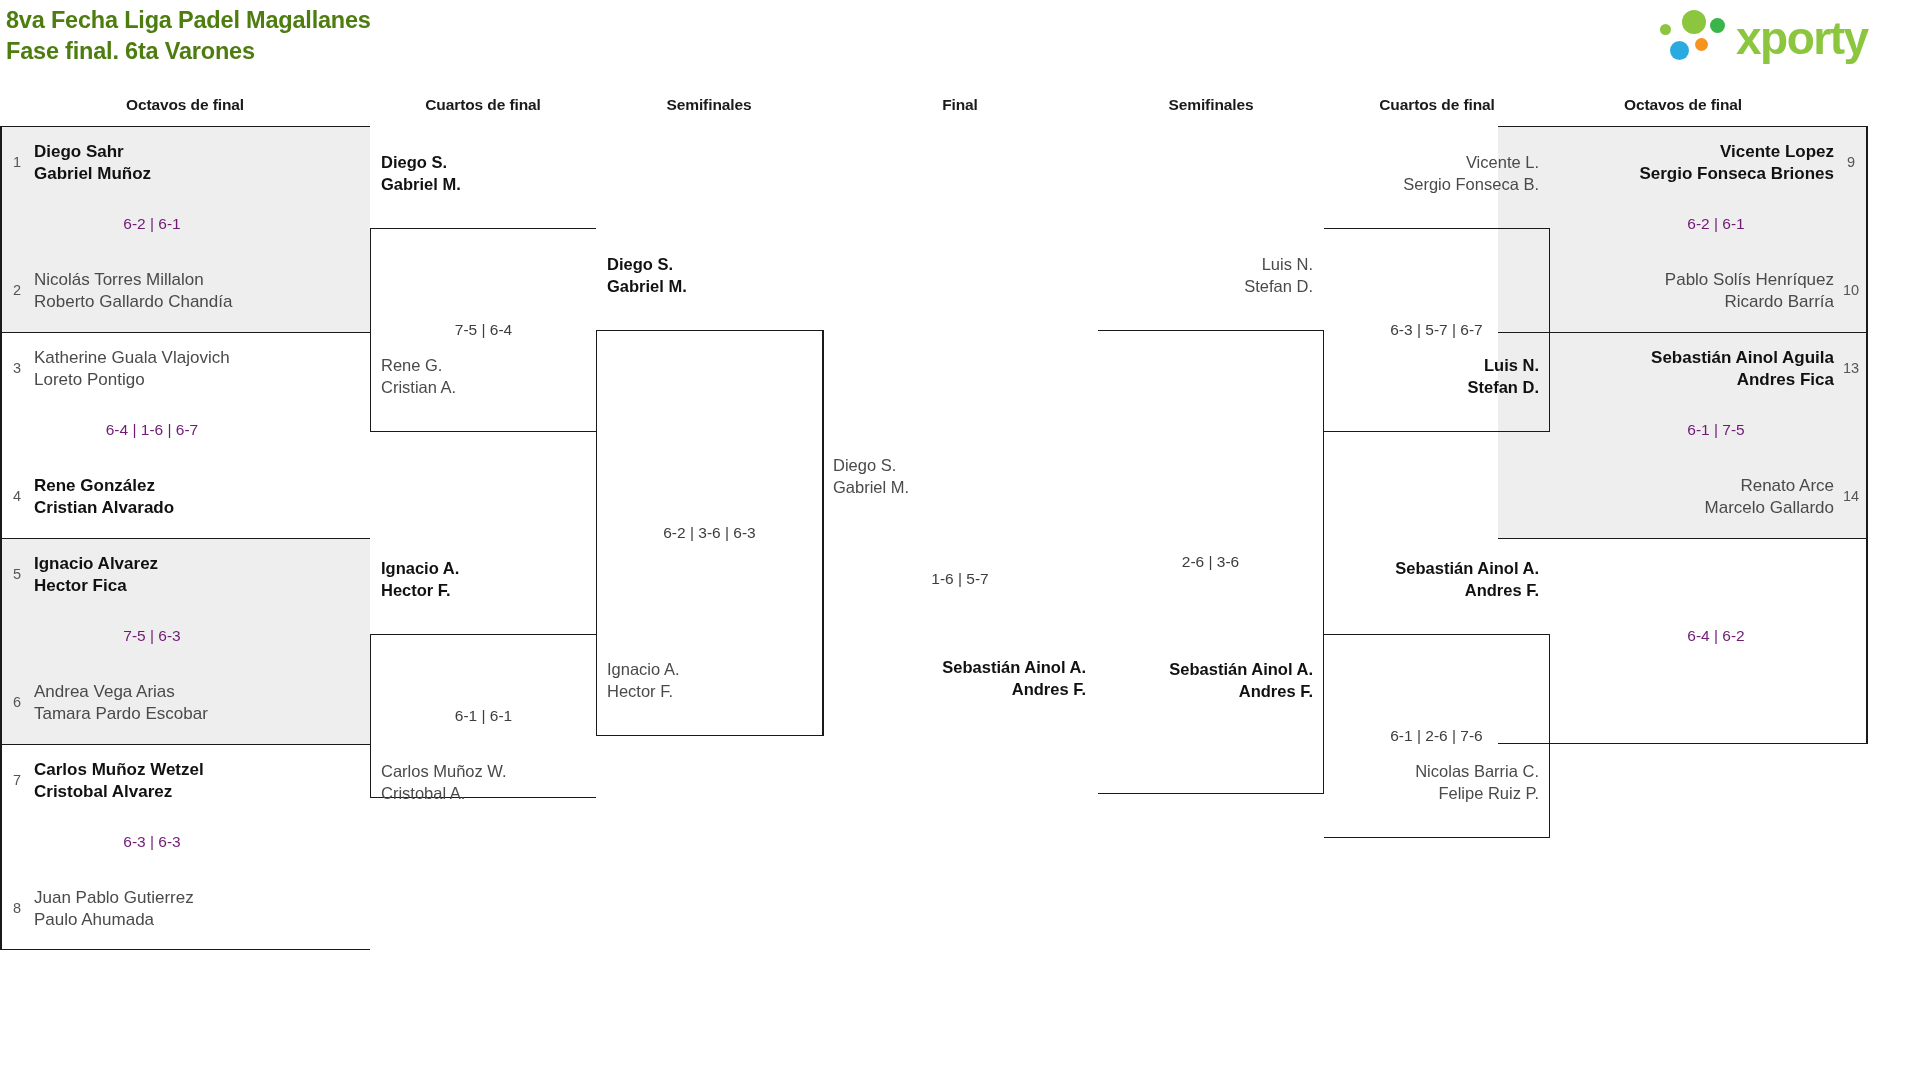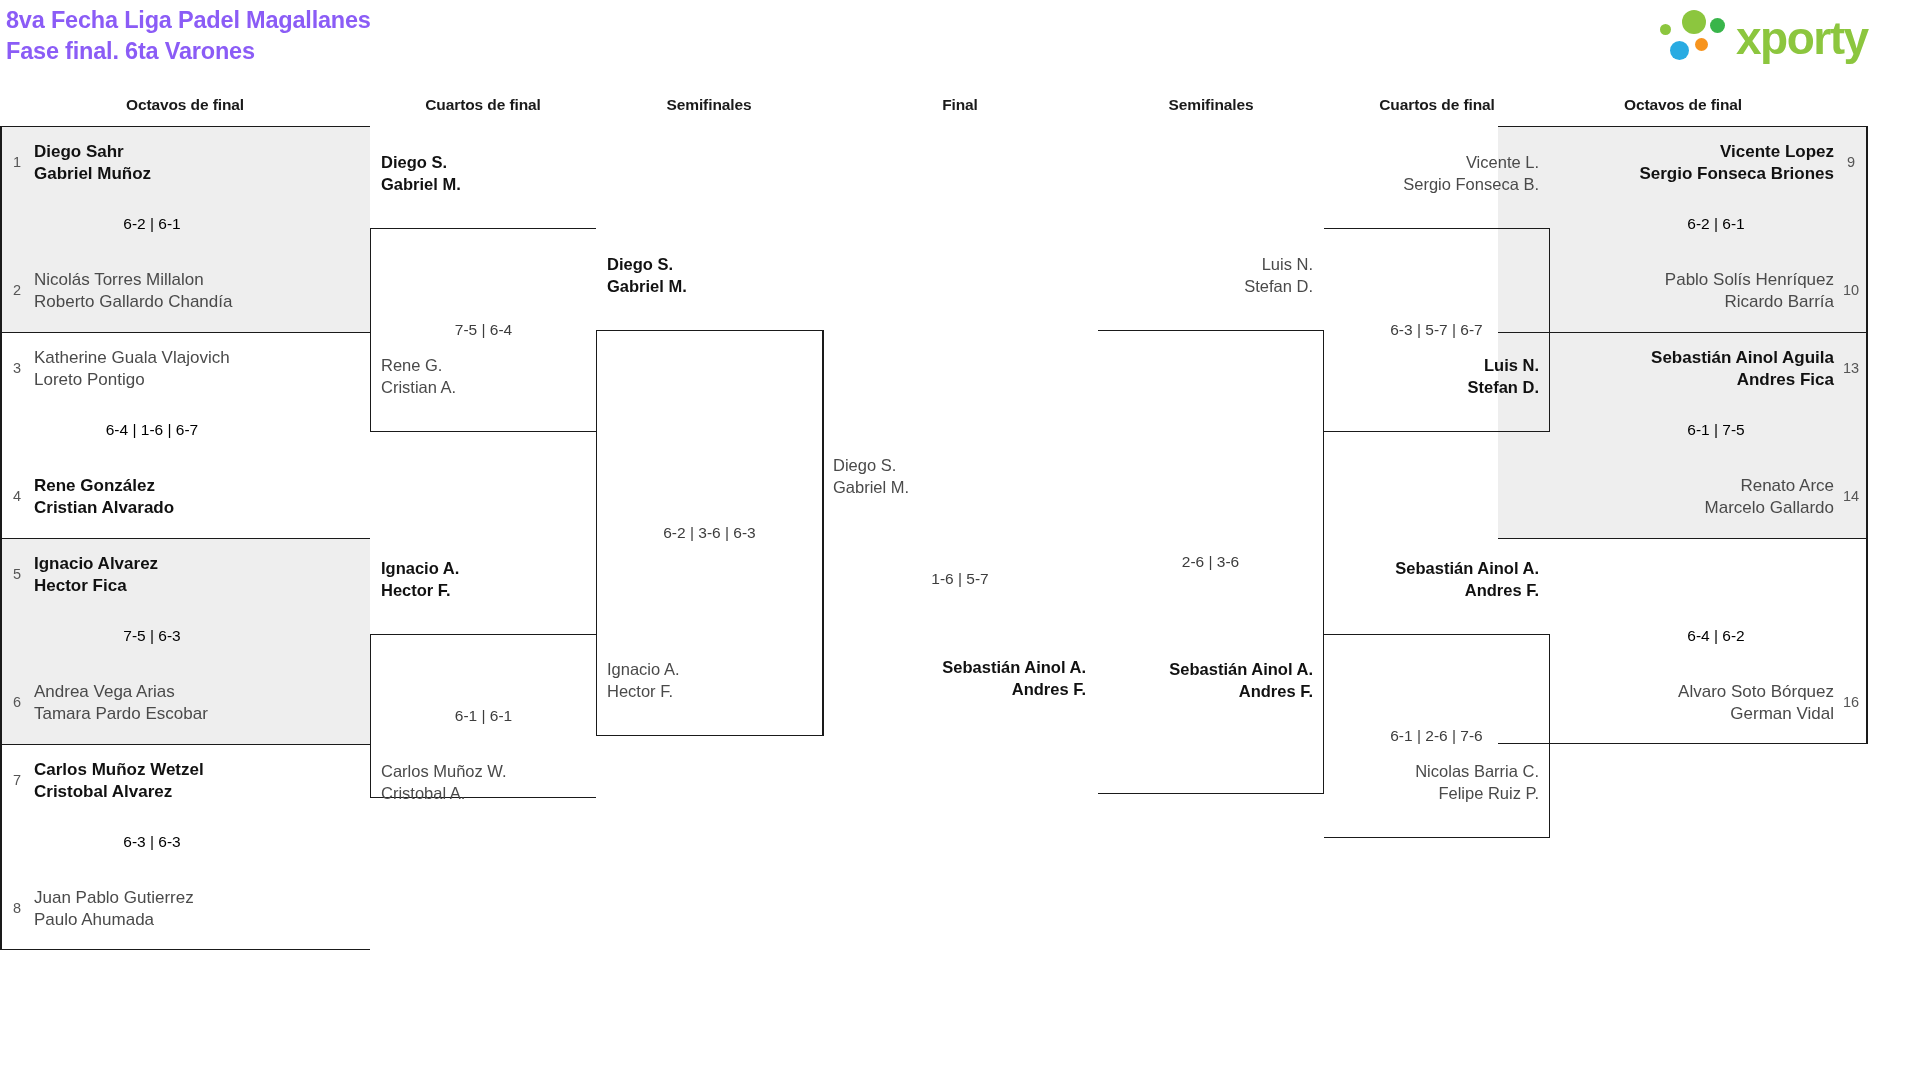--- a/index.html
+++ b/index.html
@@ -9,21 +9,21 @@
     font-family: "Liberation Sans", sans-serif;
     color: #1a1a1a;
     position: relative;
     overflow: hidden;
   }
   
   #header { position: absolute; left: 0; top: 0; width: 1920px; height: 90px; }
   #title {
     position: absolute; left: 6px; top: 5px;
     font-size: 23.5px; font-weight: 700; line-height: 1.33;
-    letter-spacing: -0.2px; color: #8b5cf6; white-space: pre-line;
+    letter-spacing: -0.2px; color: #4d7c0f; white-space: pre-line;
   }
   
   #logo { position: absolute; right: 12px; top: 8px; width: 260px; height: 62px; }
   #logo .wordmark {
     position: absolute; left: 88px; top: 3px;
     font-size: 46px; font-weight: 700; letter-spacing: -1.5px;
     color: #8cc63e; font-family: "Liberation Sans", sans-serif;
   }
   .dot { position: absolute; border-radius: 50%; }
   
@@ -50,21 +50,21 @@
     font-size: 14.5px; color: #555555; width: 30px;
     flex: 0 0 30px; text-align: center; line-height: 1.05;
     padding-top: 20px;
   }
   .names { flex: 1 1 auto; font-size: 17px; line-height: 1.32; padding-top: 6px; }
   .names .n { display: block; white-space: nowrap; }
   .winner .names { font-weight: 700; color: #111111; }
   .loser  .names { font-weight: 400; color: #4a4a4a; padding-left: 9px; }
   .score-mid {
     position: absolute; left: 0; width: 100%; top: 88px;
-    font-size: 15.5px; color: #000000; font-weight: 400;
+    font-size: 15.5px; color: #701a75; font-weight: 400;
   }
   
   #seedcol-left .entry { flex-direction: row; }
   #seedcol-left .names { text-align: left; padding-left: 2px; }
   #seedcol-left .score-mid { text-align: center; padding-right: 68px; }
   
   #seedcol-right .entry { flex-direction: row-reverse; }
   #seedcol-right .names { text-align: right; padding-right: 2px; }
   #seedcol-right .score-mid { text-align: center; padding-left: 68px; }
 
@@ -222,27 +222,20 @@
       <div class="seednum">14</div>
       <div class="names">
         <span class="n">Renato Arce</span>
         <span class="n">Marcelo Gallardo</span>
       </div>
     </div>
   </div>
 
   <div class="seedpair plain last">
     <div class="score-mid">6-4 | 6-2</div>
-    <div class="entry bot loser">
-      <div class="seednum">16</div>
-      <div class="names">
-        <span class="n">Alvaro Soto Bórquez</span>
-        <span class="n">German Vidal</span>
-      </div>
-    </div>
   </div>
 </div>
 
 <div class="cbox left" style="left:370px; top:228px; width:226px; height:204px;">
   <div class="bscore">7-5 | 6-4</div>
 </div>
 <div class="slot la winner" style="left:381px; top:152px;">
   <span class="n">Diego S.</span>
   <span class="n">Gabriel M.</span>
 </div>

